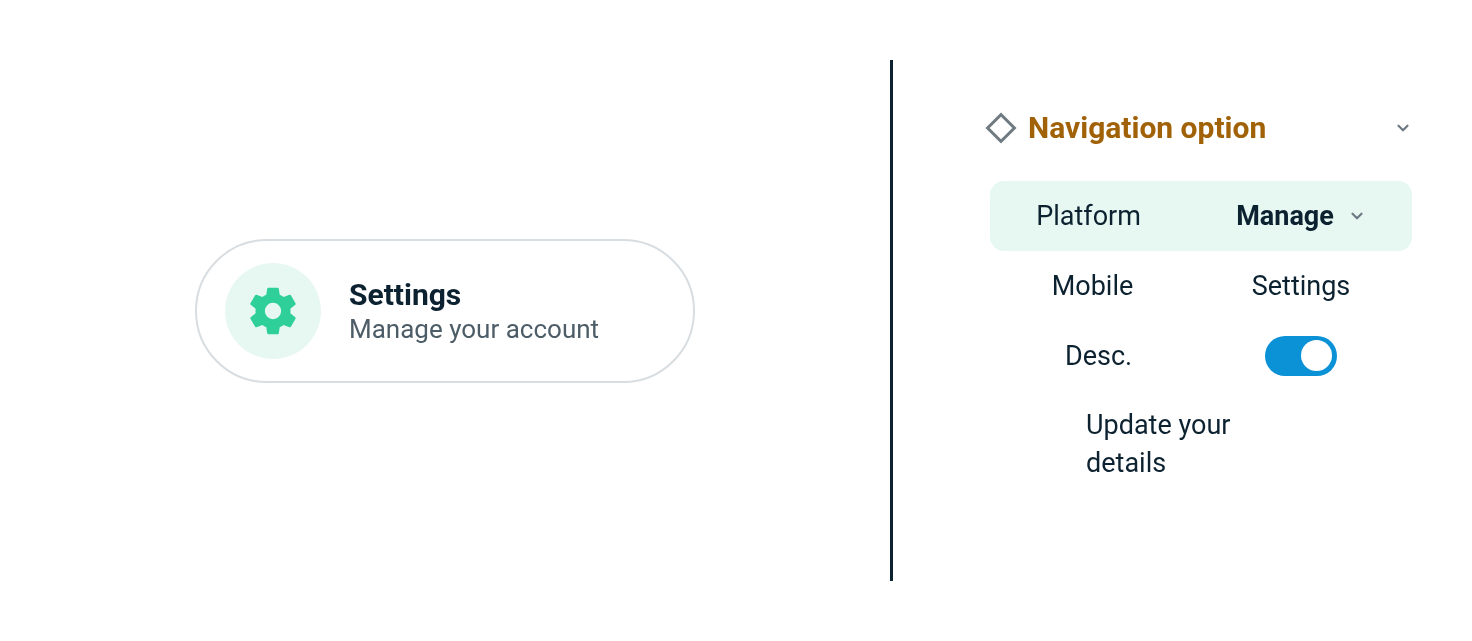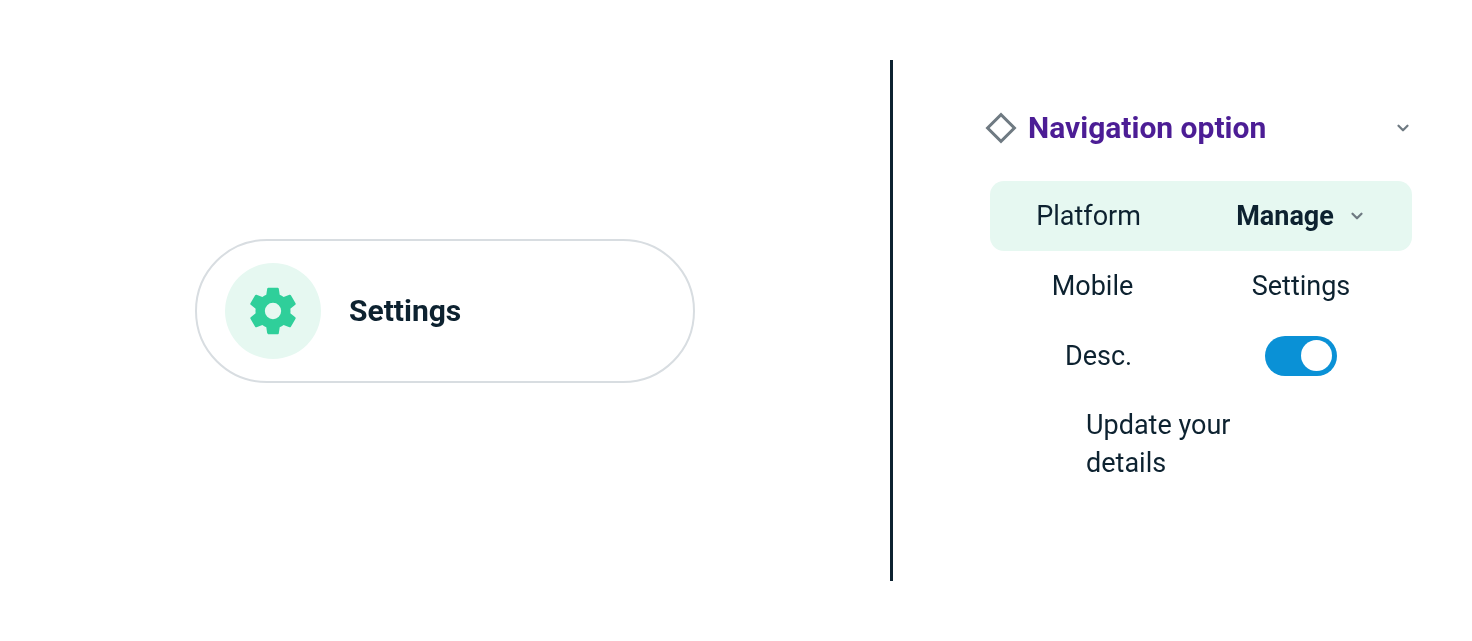--- a/index.html
+++ b/index.html
@@ -89,21 +89,21 @@
     .diamond-icon {
       width: 22px;
       height: 22px;
       border: 3px solid #6f7a82;
       transform: rotate(45deg);
       flex-shrink: 0;
     }
     .inspector-title {
       font-size: 30px;
       font-weight: 700;
-      color: #4c1d95;
+      color: #a16207;
       flex: 1;
     }
     .chevron {
       width: 18px;
       height: 18px;
       flex-shrink: 0;
     }
     .chevron svg {
       display: block;
     }
@@ -173,20 +173,21 @@
 <div class="container">
   <div class="left-pane">
     <div class="nav-card">
       <div class="icon-circle">
         <svg class="gear-svg" viewBox="0 0 24 24" fill="#2fcf9a">
           <path d="M19.43 12.98c.04-.32.07-.64.07-.98s-.03-.66-.07-.98l2.11-1.65c.19-.15.24-.42.12-.64l-2-3.46a.5.5 0 0 0-.61-.22l-2.49 1a7.03 7.03 0 0 0-1.69-.98l-.38-2.65A.5.5 0 0 0 14 2h-4a.5.5 0 0 0-.49.42l-.38 2.65c-.61.25-1.17.59-1.69.98l-2.49-1a.5.5 0 0 0-.61.22l-2 3.46a.5.5 0 0 0 .12.64l2.11 1.65c-.04.32-.07.65-.07.98s.03.66.07.98l-2.11 1.65a.5.5 0 0 0-.12.64l2 3.46c.14.24.42.34.61.22l2.49-1c.52.39 1.08.73 1.69.98l.38 2.65c.5.28.25.42.49.42h4c.25 0 .46-.18.49-.42l.38-2.65a7.03 7.03 0 0 0 1.69-.98l2.49 1c.23.09.49 0 .61-.22l2-3.46a.5.5 0 0 0-.12-.64l-2.11-1.65zM12 15.5A3.5 3.5 0 1 1 12 8.5a3.5 3.5 0 0 1 0 7z"></path>
         </svg>
       </div>
       <div class="nav-card-texts">
         <div class="nav-title">Settings</div>
+        <div class="nav-desc">Manage your account</div>
       </div>
     </div>
   </div>
 
   <div class="divider"></div>
 
   <div class="right-pane">
     <div class="inspector-header">
       <div class="diamond-icon"></div>
       <div class="inspector-title">Navigation option</div>

